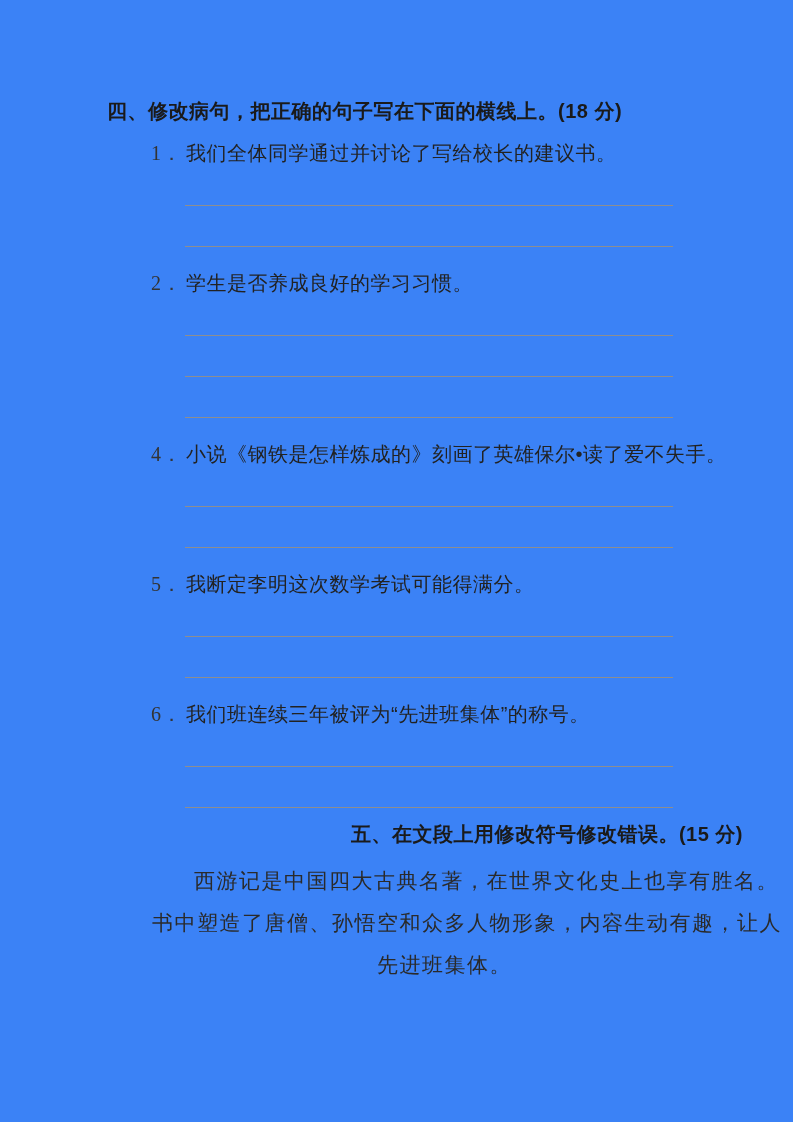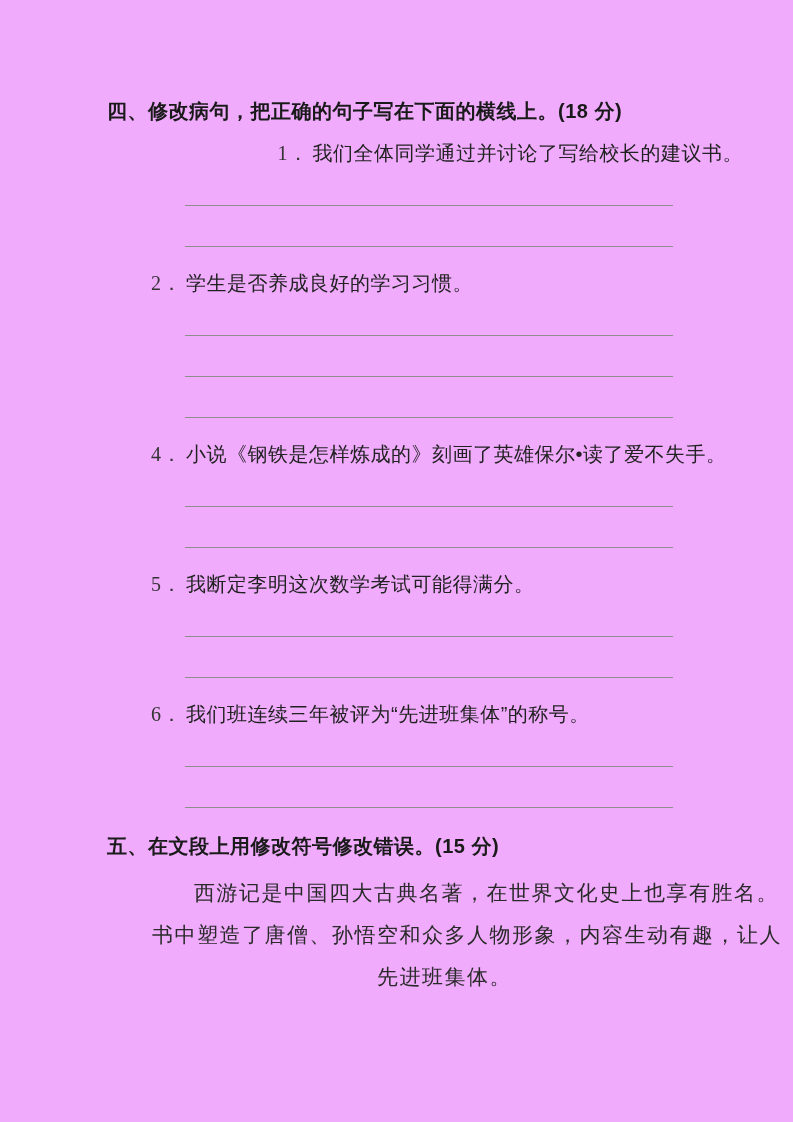--- a/index.html
+++ b/index.html
@@ -5,21 +5,21 @@
   html, body {
     margin: 0;
     padding: 0;
     background: #ffffff;
   }
   .page {
     position: relative;
     width: 793px;
     height: 1122px;
     margin: 0 auto;
-    background: #f0abfc;
+    background: #3b82f6;
     color: #1f1f1f;
     font-family: "Liberation Sans", sans-serif;
     box-sizing: border-box;
     padding: 97px 50px 0 107px;
     overflow: hidden;
   }
   .sec-title {
     margin: 0;
     font-size: 20px;
     font-weight: 700;
@@ -29,38 +29,38 @@
   }
   .item {
     margin: 22px 0 0 44px;
     font-size: 20px;
     line-height: 28px;
     letter-spacing: 0.5px;
     color: #222222;
   }
   .item-first {
     margin-top: 14px;
-    text-align: right;
   }
   .num {
     font-family: "Liberation Serif", serif;
     margin-right: 4px;
     color: #333333;
   }
   .answer-line {
     margin-left: 78px;
     width: 488px;
     height: 38px;
     border-bottom: 1px solid #8e8e8e;
   }
   .answer-line + .answer-line {
     height: 40px;
   }
   .sec5-title {
-    margin-top: 24px;
+    margin-top: 12px;
+    text-align: right;
   }
   .passage {
     margin: 12px 0 0 45px;
     max-width: 585px;
     font-family: "DejaVu Serif", serif;
     font-weight: 400;
     font-size: 21px;
     color: #2a2a2a;
     text-align: center;
   }

